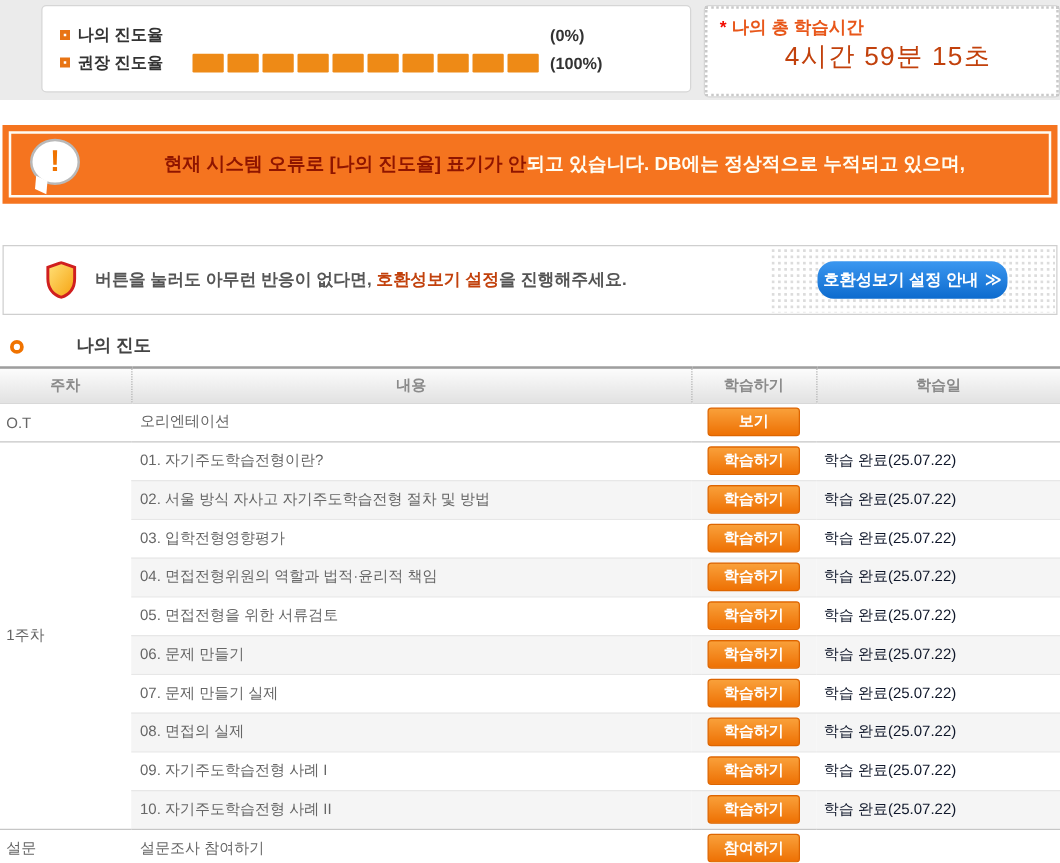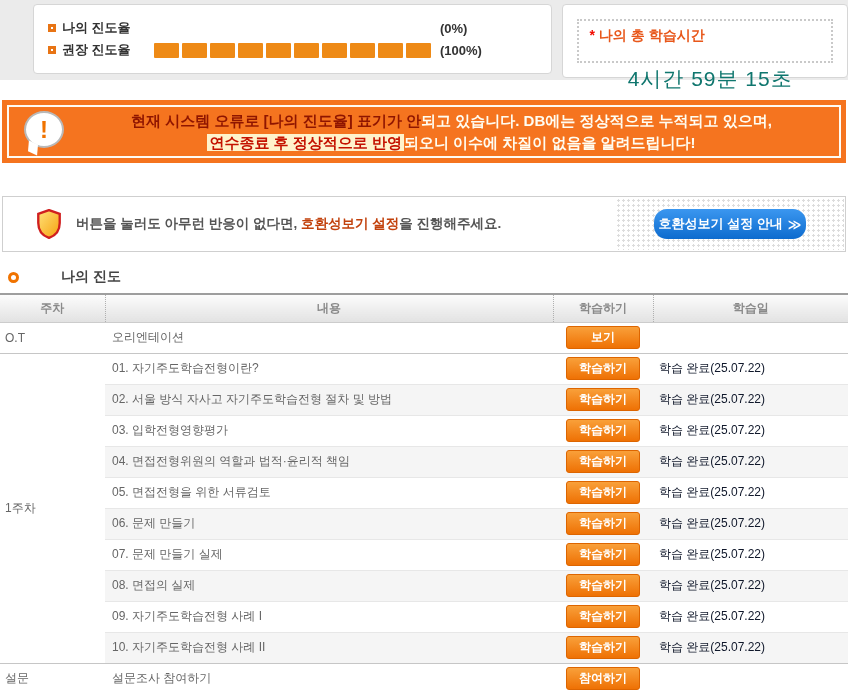--- a/index.html
+++ b/index.html
@@ -19,28 +19,28 @@
   .p-row { display:flex; align-items:center; height:22px; }
   .sq-bullet { width:8px; height:8px; background:#e87414; display:inline-block; margin-right:6px; position:relative; }
   .sq-bullet::after { content:""; position:absolute; left:3px; top:3px; width:2px; height:2px; background:#fff; }
   .p-label { width:92px; font-weight:bold; color:#333; font-size:13px; }
   .p-bar { width:282px; display:flex; gap:3px; align-items:center; height:16px; }
   .p-bar .block { width:25px; height:15px; background:#ee8a16; border-radius:1px; display:inline-block; }
   .p-value { font-weight:bold; color:#333; font-size:13px; margin-left:4px; }
 
   .time-box {
     margin-left:10px; width:292px; height:74px; background:#fff;
-    border:1px solid #d6d6d6; border-radius:4px; padding:14px;
+    border:1px solid #d6d6d6; border-radius:4px; padding:0;
   }
   .time-inner {
     width:100%; height:100%; border:2px dotted #c9c9c9; padding:6px 0 0 10px;
   }
   .time-label { color:#e8571a; font-weight:bold; font-size:14px; }
   .time-label .star { color:#f20b00; margin-right:4px; }
-  .time-value { color:#0f766e; font-size:21px; margin-top:20px; text-align:center; letter-spacing:1px; }
+  .time-value { color:#c2410c; font-size:21px; margin-top:0; text-align:center; letter-spacing:1px; }
 
   
   .sys-banner {
     margin:20px 2px 0 2px; height:63px; background:#f5741f; position:relative;
   }
   .sys-banner .inner-border {
     position:absolute; left:5px; top:5px; right:5px; bottom:5px;
     border:2px solid #fefbf4; pointer-events:none;
   }
   .bubble-icon {
@@ -145,21 +145,20 @@
       <div class="time-value">4시간 59분 15초</div>
     </div>
   </div>
 </div>
 
 <div class="sys-banner">
   <div class="inner-border"></div>
   <div class="bubble-icon">!</div>
   <div class="sys-text">
     <div><span class="sys-em">현재 시스템 오류로 [나의 진도율] 표기가 안</span><span>되고 있습니다. DB에는 정상적으로 누적되고 있으며,</span></div>
-    <div><span class="sys-hl">연수종료 후 정상적으로 반영</span><span>되오니 이수에 차질이 없음을 알려드립니다!</span></div>
   </div>
 </div>
 
 <div class="compat-bar">
   <svg class="shield-icon" viewBox="0 0 24 28">
     <defs>
         <linearGradient id="sg" x1="0" y1="0" x2="1" y2="1">
       <stop offset="0" stop-color="#ffe27a"></stop>
           <stop offset="1" stop-color="#f6a10e"></stop>
     </linearGradient>

